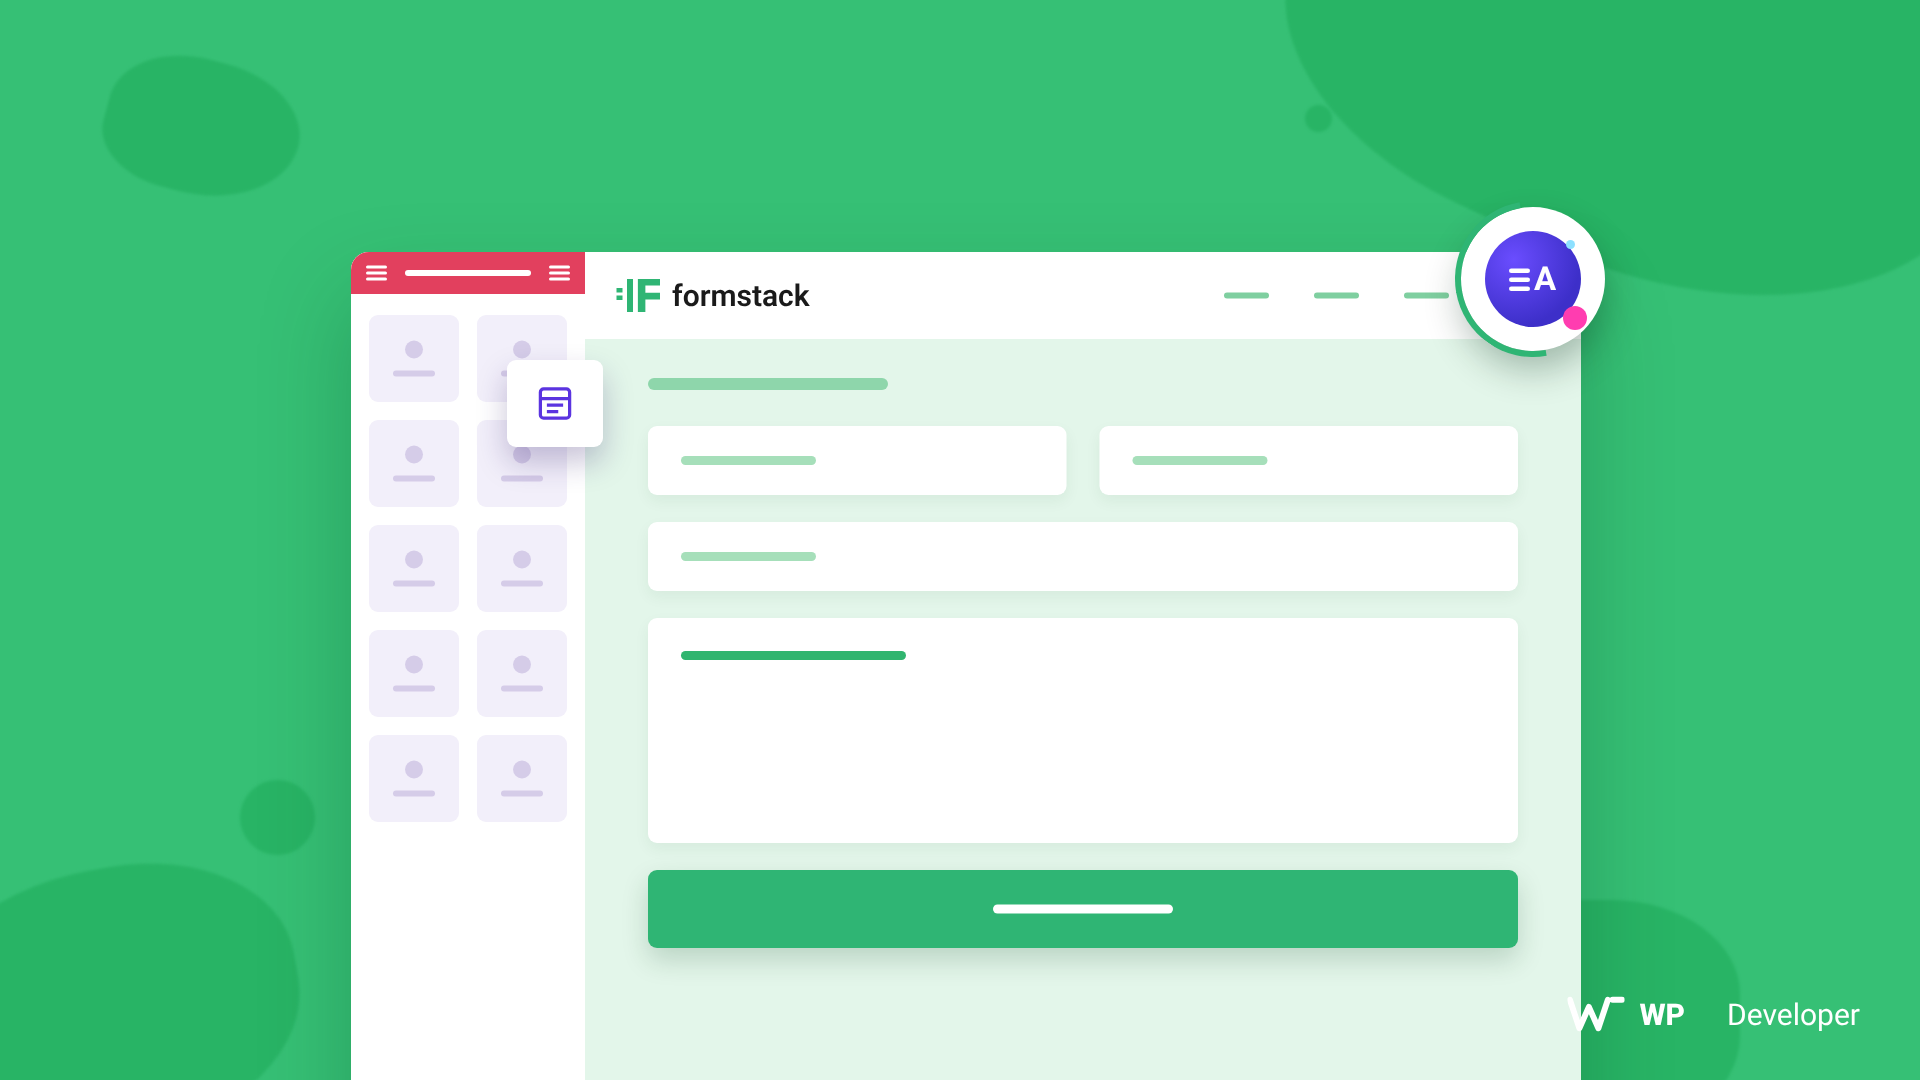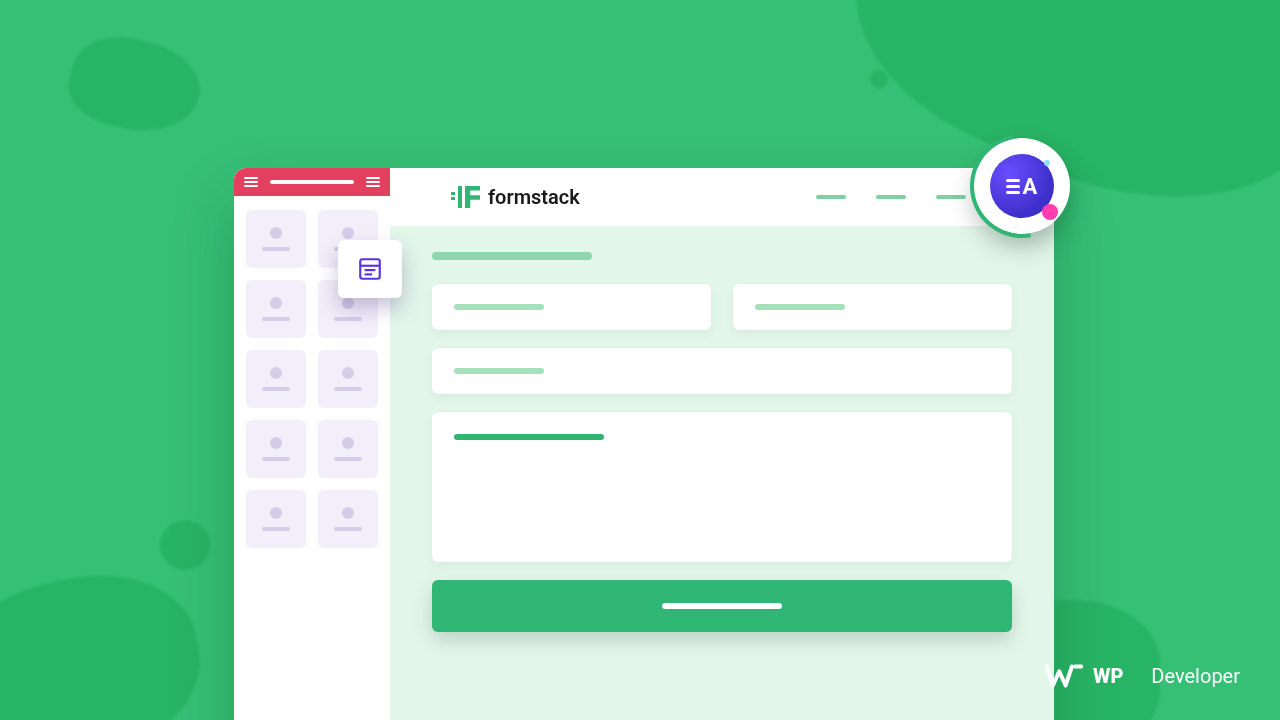--- a/index.html
+++ b/index.html
@@ -63,21 +63,21 @@
   }
   .drag svg { width:26px; height:26px; }
 
   
   .main { flex:1; display:flex; flex-direction:column; }
   .header {
     height: 58px; background:#fff;
     display:flex; align-items:center; justify-content:space-between;
     padding: 0 28px;
   }
-  .brand { display:flex; align-items:center; gap:8px; color:#1a1a1a; font-weight:600; font-size:20px;margin-left:40px;}
+  .brand { display:flex; align-items:center; gap:8px; color:#1a1a1a; font-weight:600; font-size:20px;}
   .brand .icon { width:22px; height:22px; position:relative;}
   .brand .icon::before, .brand .icon::after {
     content:""; position:absolute; background:#2fb574;
   }
   .brand .icon::before { left:0; top:0; width:4px; height:22px; }
   .brand .icon::after  { left:7px; top:0; width:15px; height:22px;
     clip-path: polygon(0 0,100% 0,100% 20%,35% 20%,35% 42%,100% 42%,100% 62%,35% 62%,35% 100%,0 100%);
   }
   .brand .bars { position:absolute; left:-7px; top:6px; width:4px; height:12px; display:flex; flex-direction:column; gap:2px;}
   .brand .bars span{ display:block; height:3px; width:4px; background:#2fb574;}

